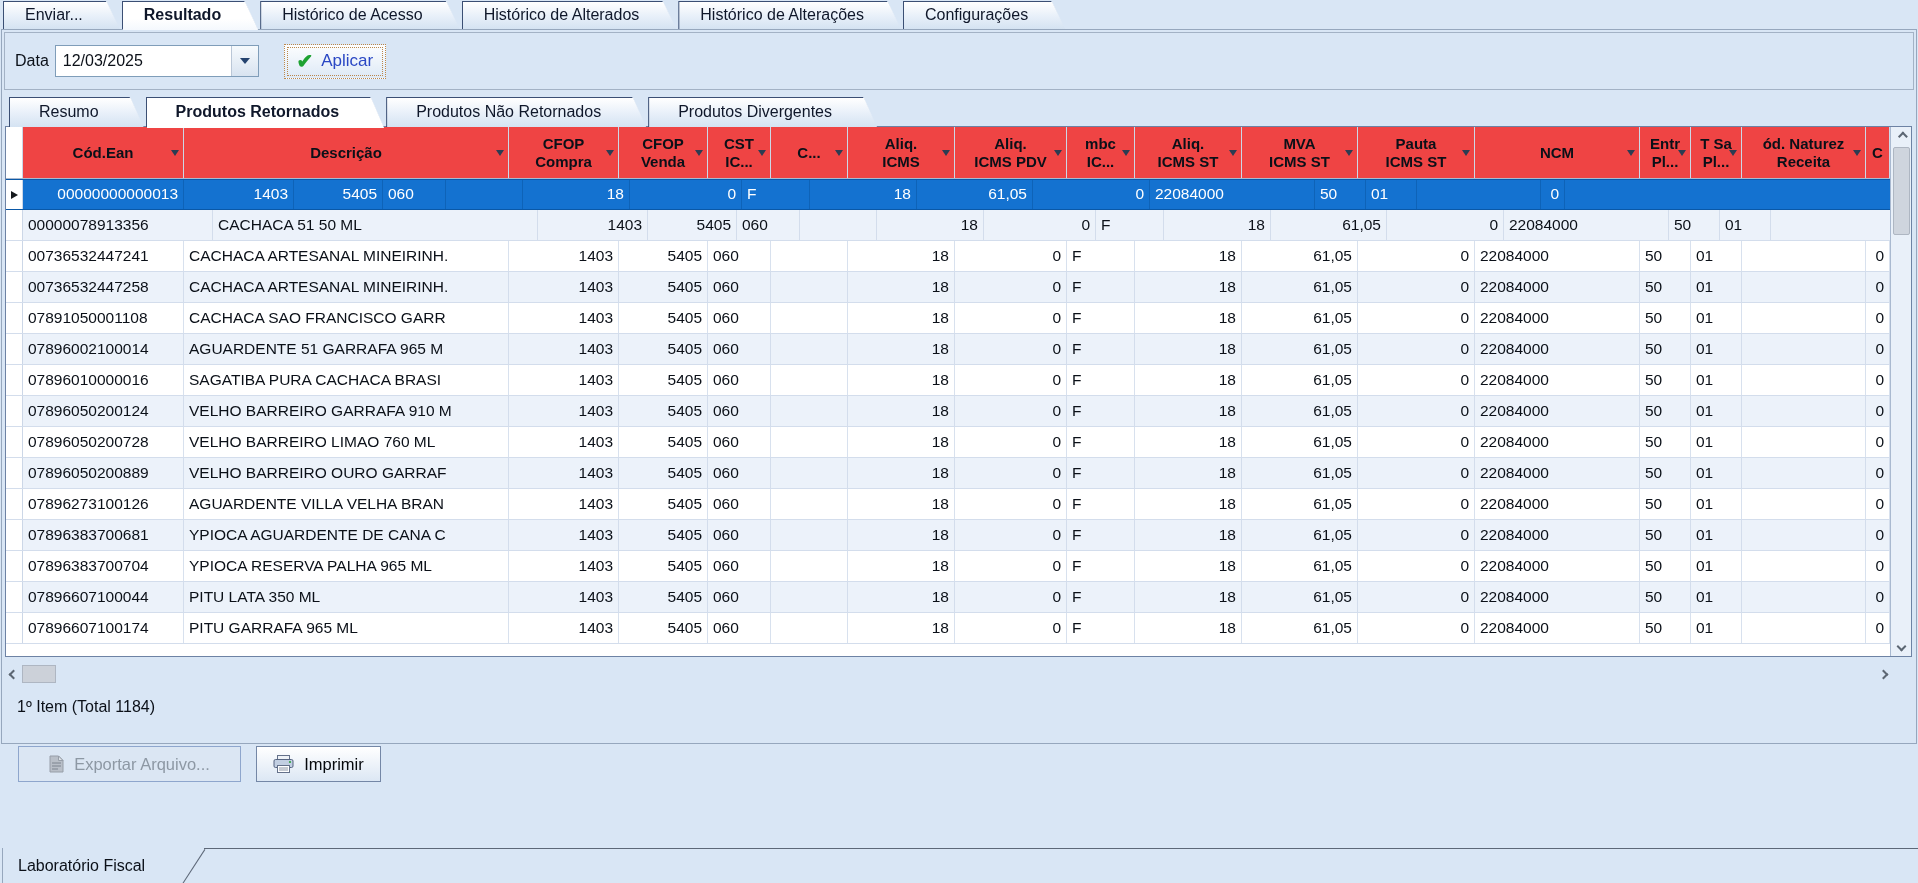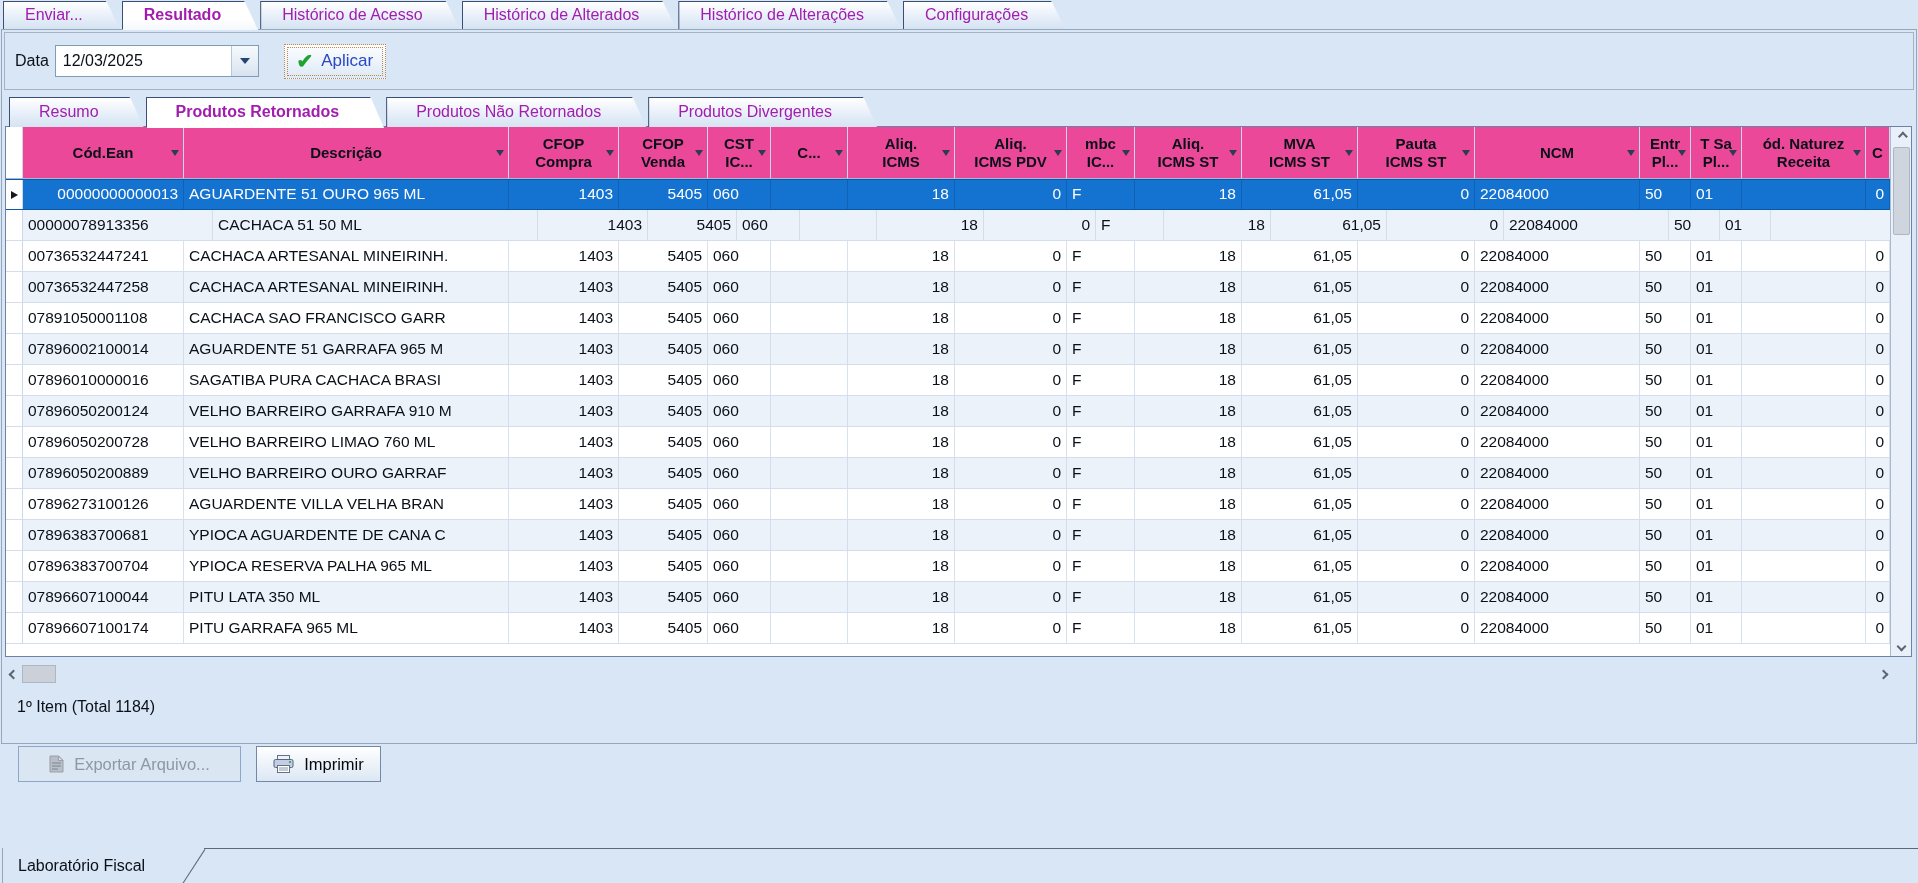--- a/index.html
+++ b/index.html
@@ -10,21 +10,21 @@
     font-family: "Liberation Sans", sans-serif;
     color: #0b1018;
     overflow: hidden;
   }
 
   
   .tabbar { display:flex; align-items:flex-end; position:relative; }
   .xtab {
     position:relative; height:28px; line-height:27px;
     padding:0 22px; margin-right:17px; font-size:16px;
-    color:#a21caf; cursor:default; z-index:2; white-space:nowrap;
+    color:#0f172a; cursor:default; z-index:2; white-space:nowrap;
   }
   .xtab::before {
     content:""; position:absolute; left:0; top:0; bottom:0; right:-14px;
     background:#3b4f74; z-index:-2;
     clip-path: polygon(0 0, calc(100% - 13px) 0, 100% 100%, 0 100%);
   }
   .xtab::after {
     content:""; position:absolute; left:1px; top:1px; bottom:0; right:-15px;
     background: linear-gradient(180deg,#ffffff,#e7eff9 55%,#d5e3f2);
     z-index:-1;
@@ -76,21 +76,21 @@
   #inner-tabbar { position:absolute; left:7px; top:66px; height:31px; z-index:4; }
   #inner-tabbar .xtab { height:30px; line-height:29px; padding:0 30px; font-size:16px; }
   #inner-tabbar .xtab.active::after { background:#ffffff; }
 
   
   #grid-box {
     position:absolute; left:3px; top:96px; width:1907px; height:531px;
     border:1px solid #6d82a4; background:#fff; display:flex; z-index:1;
   }
   #grid-main { width:1884px; overflow:hidden; }
-  #grid-header { display:flex; height:52px; background:#ec4899; border-bottom:1px solid #a9b9d0; }
+  #grid-header { display:flex; height:52px; background:#ef4444; border-bottom:1px solid #a9b9d0; }
   .hcell {
     position:relative; flex-shrink:0; height:100%;
     border-right:1px solid #ccd7e7;
     display:flex; align-items:center; justify-content:center;
     font-weight:bold; font-size:15px; line-height:1.2;
     text-align:center; white-space:pre-line; overflow:hidden;
   }
   .hcell .harrow {
     position:absolute; right:4px; top:50%; margin-top:-3px;
     width:0; height:0; border-left:4.5px solid transparent; border-right:4.5px solid transparent;
@@ -227,21 +227,20 @@
           <div class="hcell" style="width: 124px;"><span>ód. Naturez
 Receita</span><span class="harrow"></span></div>
           <div class="hcell" style="width: 24px;"><span>C</span></div>
         </div>
       <div id="grid-body">
           <div class="grid-row selected">
             <div class="ind-col">
               <span class="row-arrow"></span>
             </div>
             <div class="gcell" style="width: 161px; text-align: right;">00000000000013</div>
-            <div class="gcell" style="width: 325px; text-align: left;">AGUARDENTE 51 OURO 965 ML</div>
             <div class="gcell" style="width: 110px; text-align: right;">1403</div>
             <div class="gcell" style="width: 89px; text-align: right;">5405</div>
             <div class="gcell" style="width: 63px; text-align: left;">060</div>
             <div class="gcell" style="width: 77px; text-align: left;"></div>
             <div class="gcell" style="width: 107px; text-align: right;">18</div>
             <div class="gcell" style="width: 112px; text-align: right;">0</div>
             <div class="gcell" style="width: 68px; text-align: left;">F</div>
             <div class="gcell" style="width: 107px; text-align: right;">18</div>
             <div class="gcell" style="width: 116px; text-align: right;">61,05</div>
             <div class="gcell" style="width: 117px; text-align: right;">0</div>

